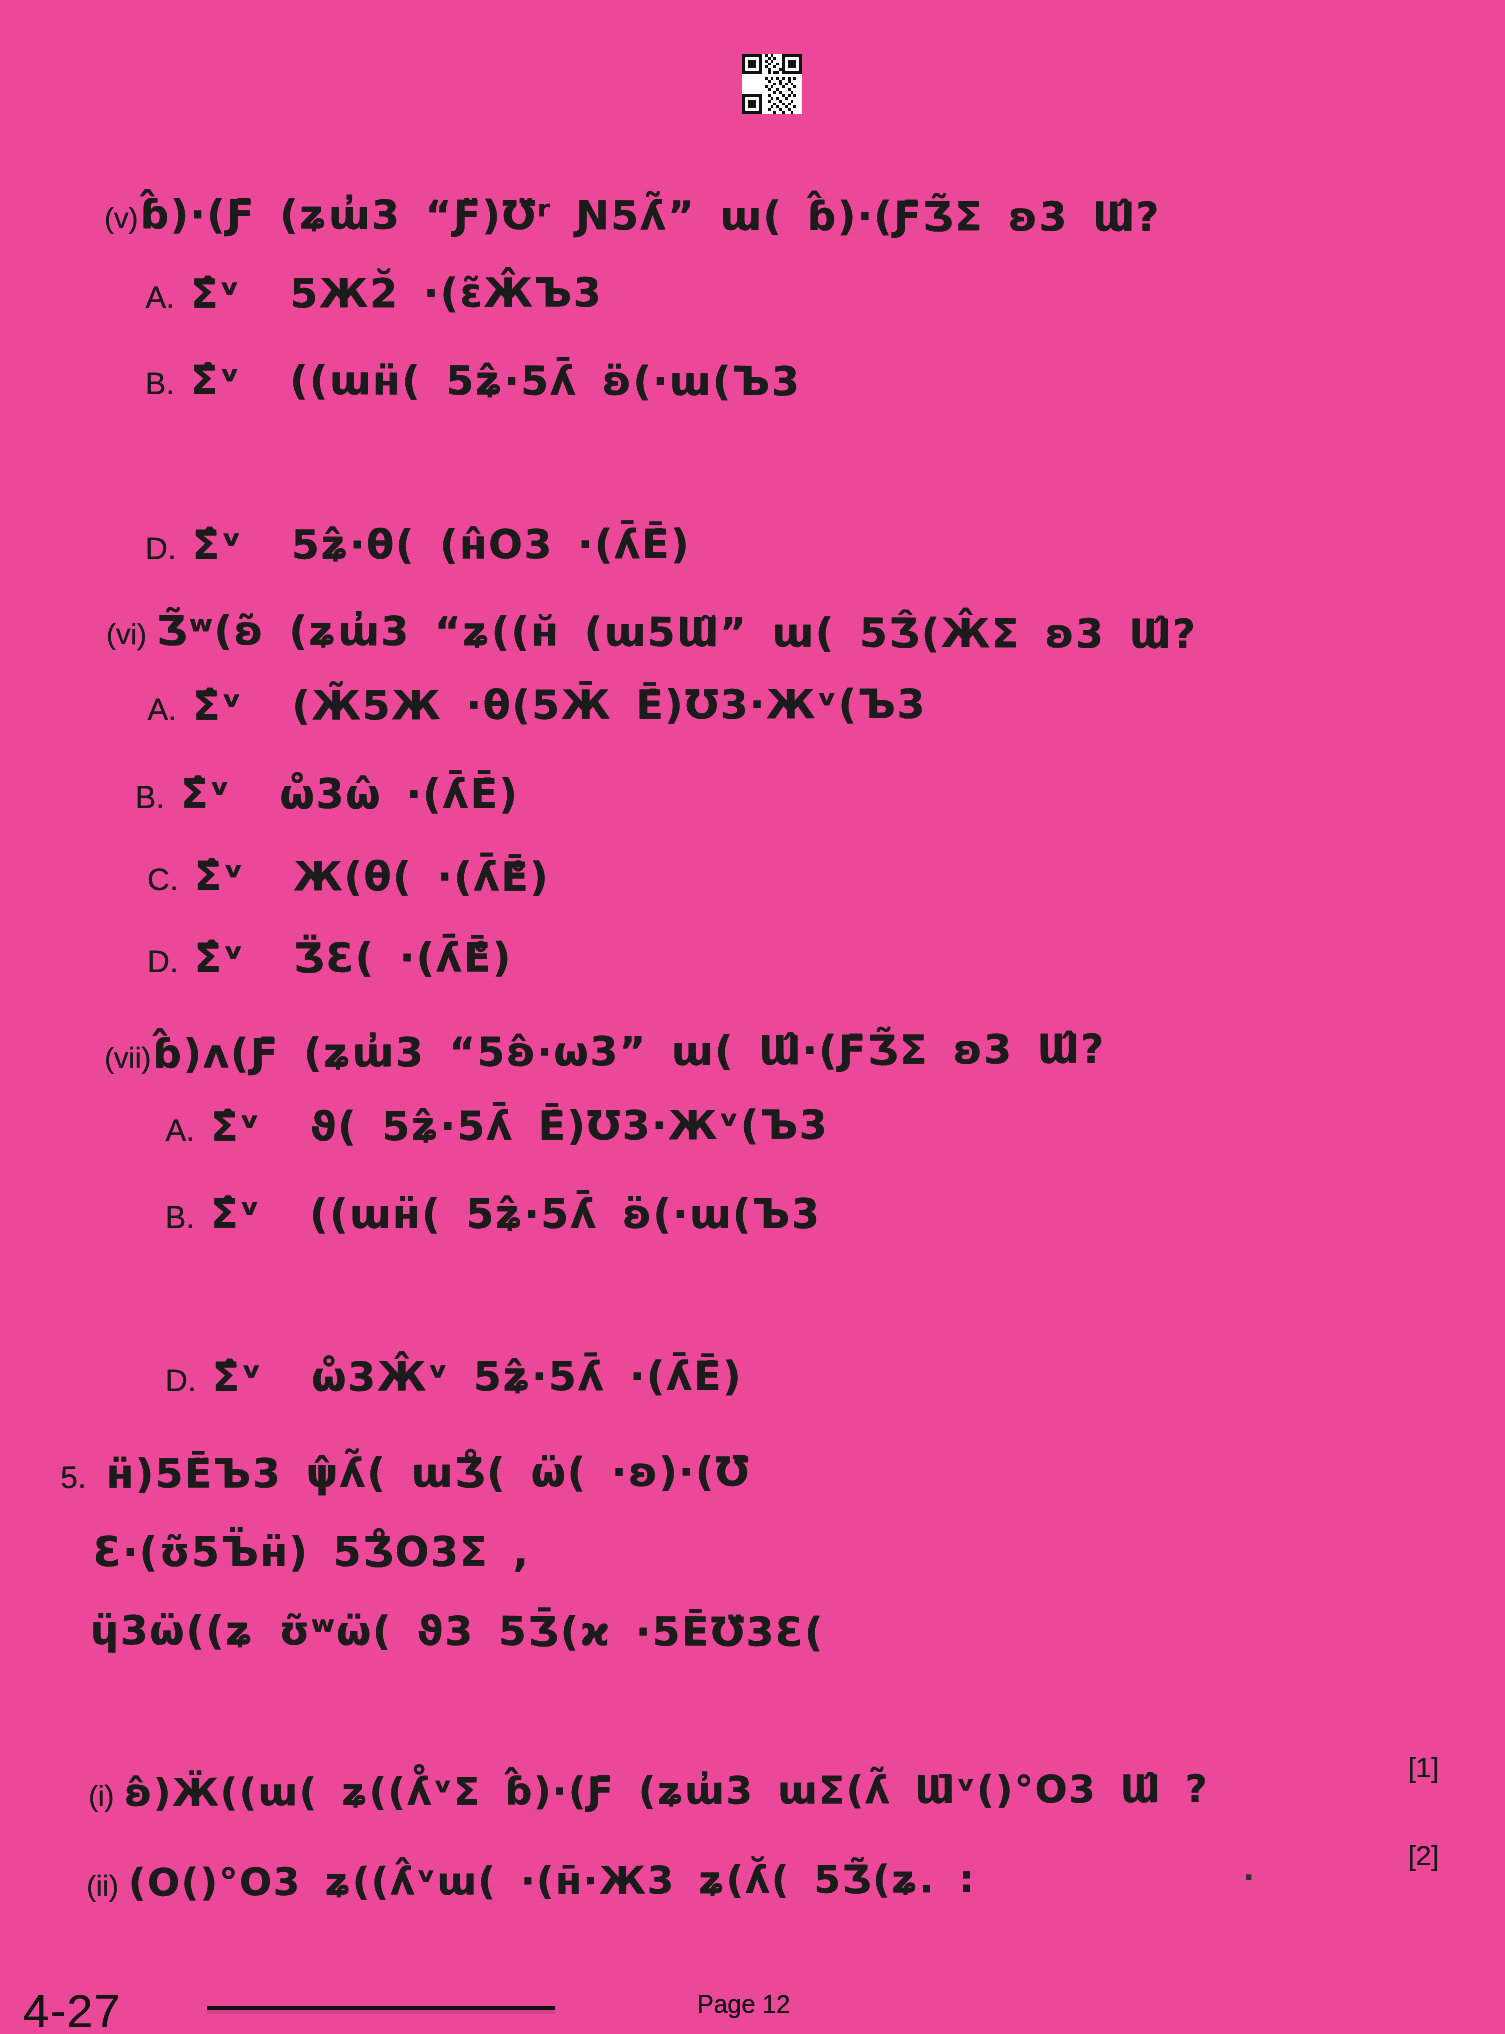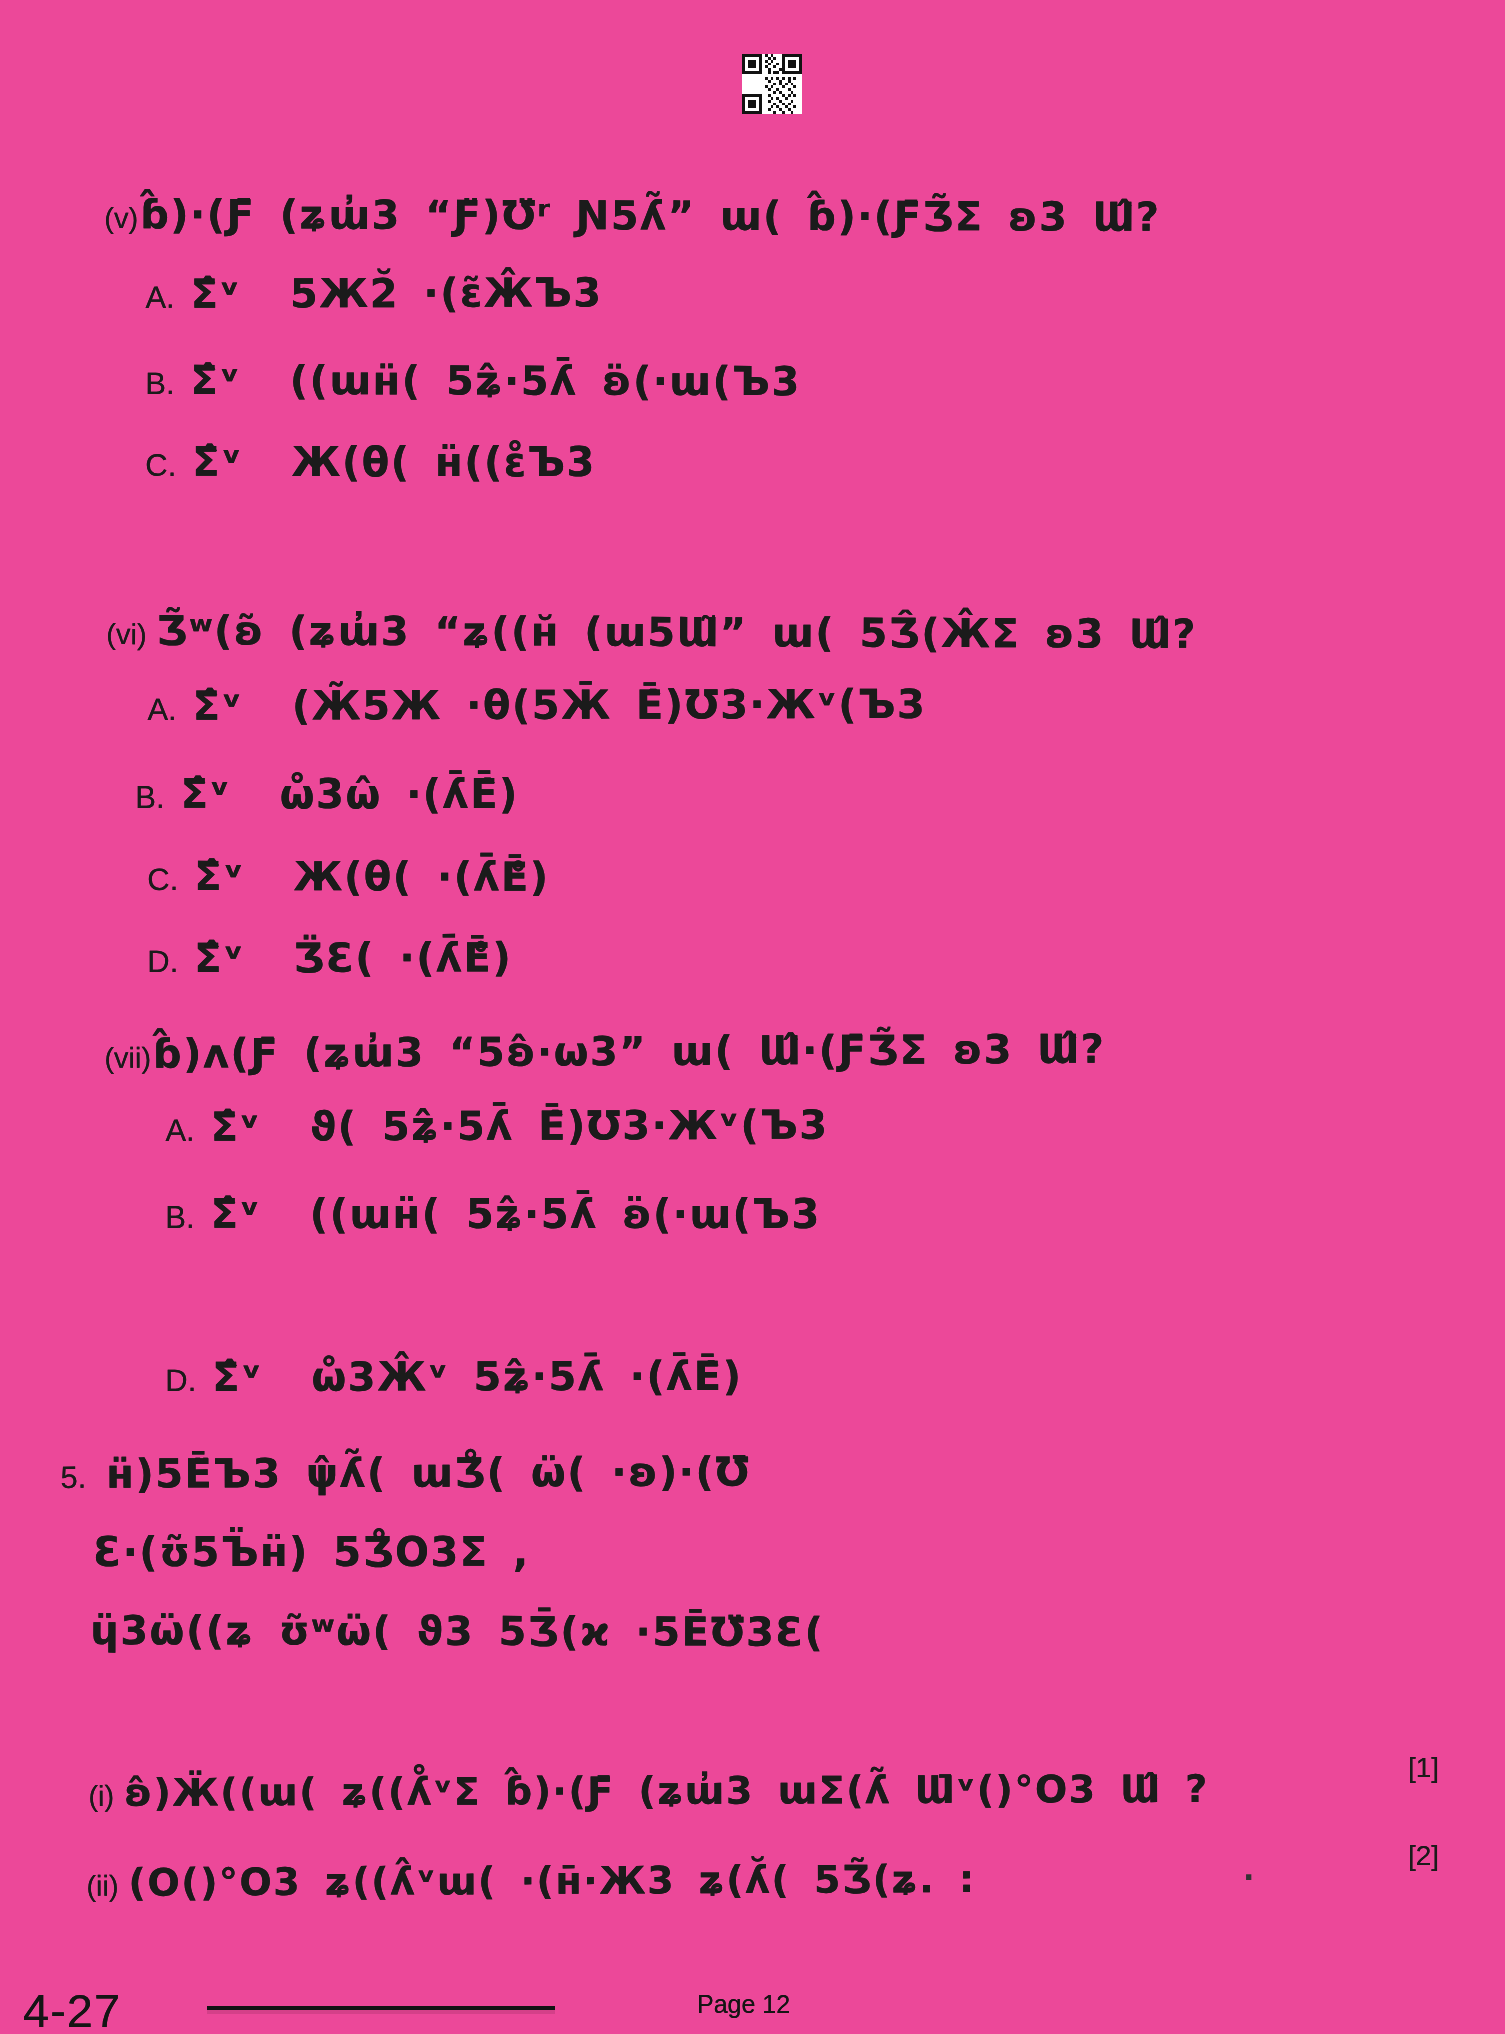--- a/index.html
+++ b/index.html
@@ -104,22 +104,22 @@
 
   <div class="row" style="left:84px;top:172px;transform:rotate(.15deg)">
     <span class="ql" style="margin-right:2px">(v)</span><span class="qt">ɓ̂)·(Ƒ̄ (ʑɯ̓3 “Ƒ̈)Ʊ̈ʳ Ɲ5ʎ̃” ɯ( ɓ̂)·(Ƒ̄Ʒ̃Σ ʚ3 Ɯ̂?</span>
   </div>
   <div class="row" style="left:125px;top:252px;transform:rotate(-.2deg)">
     <span class="opt-label">A.</span><span class="qt">Σ̂ᵛ  5Ж2̆ ·(ε̃Ж̂Ъ3</span>
   </div>
   <div class="row" style="left:125px;top:338px;transform:rotate(.1deg)">
     <span class="opt-label">B.</span><span class="qt">Σ̂ᵛ  ((ɯʜ̈( 5ʑ̂·5ʎ̄ ʚ̈(·ɯ(Ъ3</span>
   </div>
-  <div class="row" style="left:125px;top:420px">
-    <span class="opt-label">C.</span><span class="qt">Σ̂ᵛ  Ж(θ( ʜ̈((ε̊Ъ3</span>
+  <div class="row" style="left:125px;top:503px;transform:rotate(-.1deg)">
+    <span class="opt-label">D.</span><span class="qt">Σ̂ᵛ  5ʑ̂·θ( (ʜ̂O3 ·(ʎ̄Ē̂)</span>
   </div>
 
   <div class="row" style="left:86px;top:588px;transform:rotate(.2deg)">
     <span class="ql">(vi)</span><span class="qt">Ʒ̃ʷ(ʚ̃ (ʑɯ̓3 “ʑ((ʜ̆ (ɯ5Ɯ̃” ɯ( 5Ʒ̂(Ж̂Σ ʚ3 Ɯ̂?</span>
   </div>
   <div class="row" style="left:127px;top:664px;transform:rotate(-.15deg)">
     <span class="opt-label">A.</span><span class="qt">Σ̂ᵛ  (Ж̃5Ж ·θ(5Ж̄ Ē̂)Ʊ3·Жᵛ(Ъ3</span>
   </div>
   <div class="row" style="left:115px;top:752px">
     <span class="opt-label">B.</span><span class="qt">Σ̂ᵛ  ω̊3ω̂ ·(ʎ̄Ē̂)</span>

